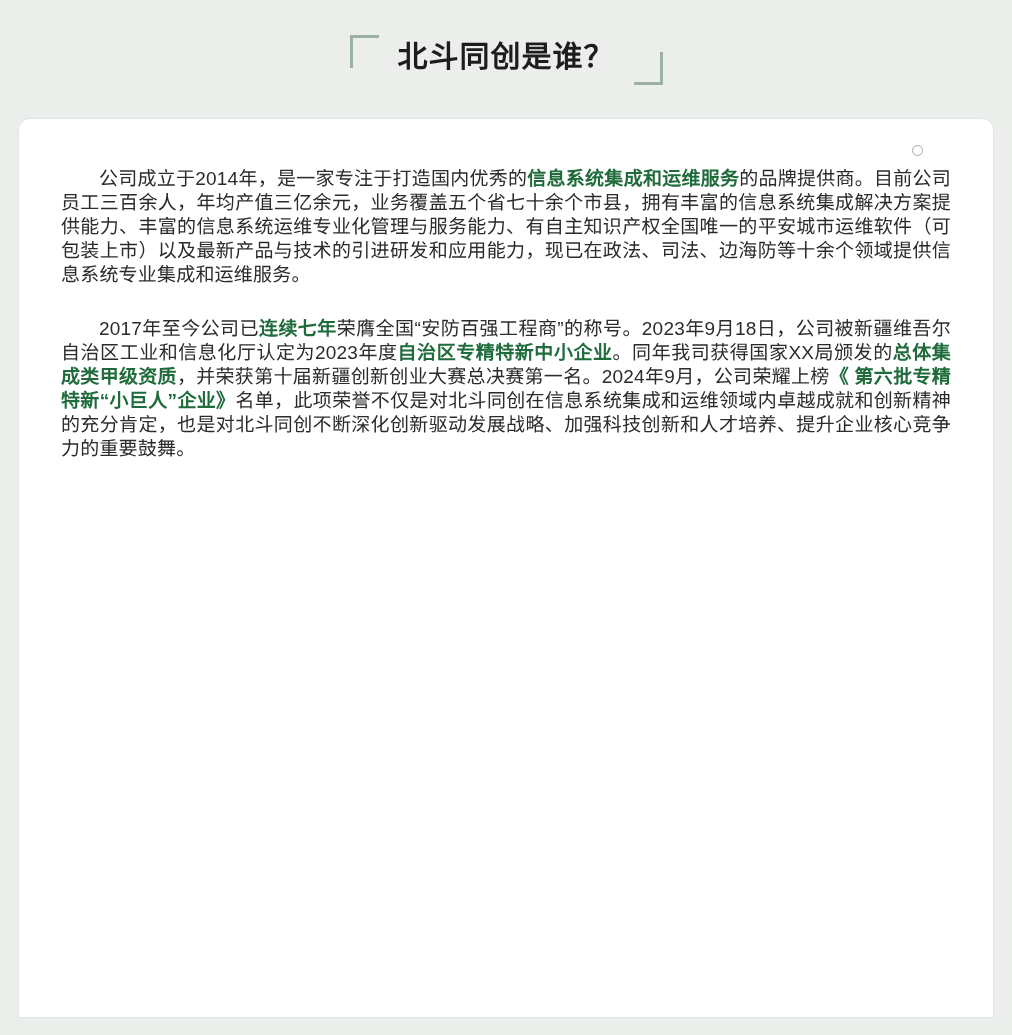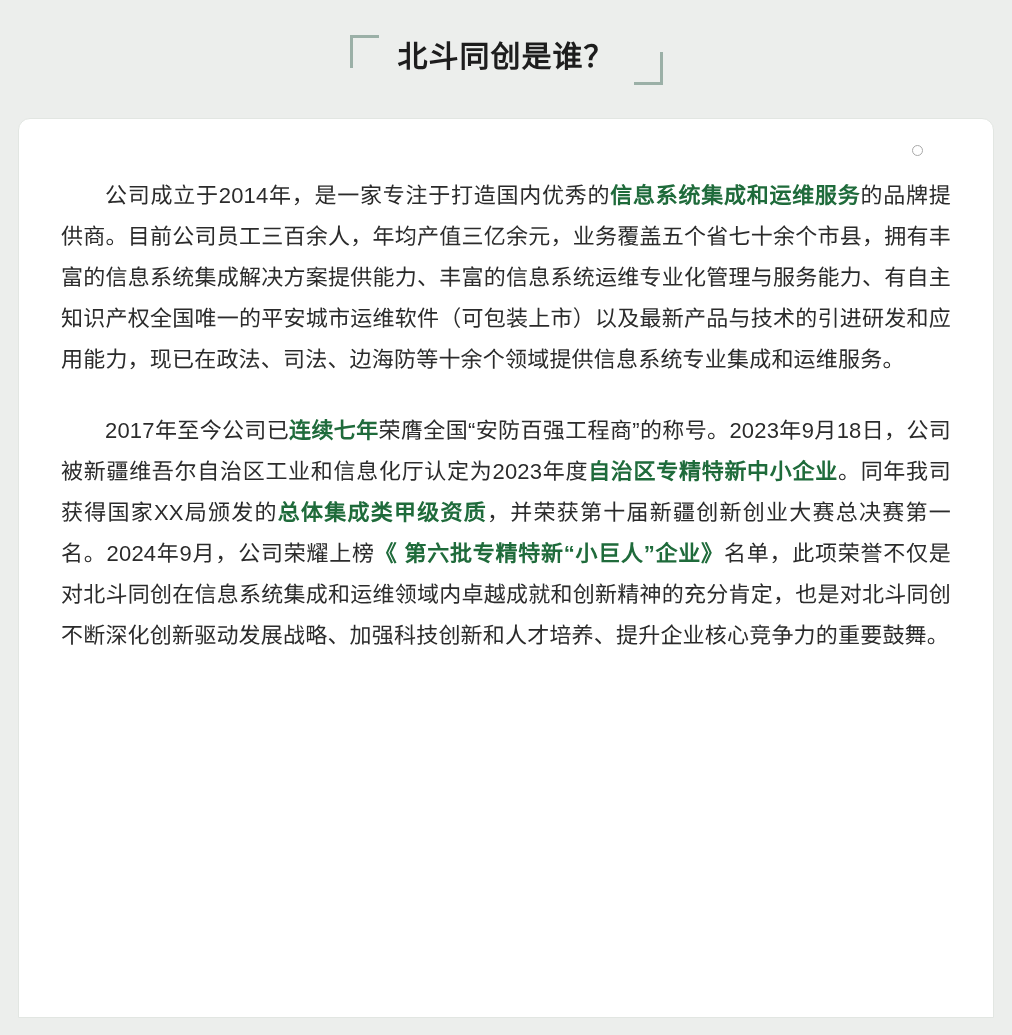--- a/index.html
+++ b/index.html
@@ -81,26 +81,26 @@
   }
   .circle-marker {
     width: 11px;
     height: 11px;
     border: 1.6px solid #a9a9a9;
     border-radius: 50%;
     box-sizing: border-box;
   }
 
   .para {
-    font-size: 22px;
-    line-height: 41px;
+    font-size: 19px;
+    line-height: 24px;
     color: #2b2b2b;
     text-align: justify;
     text-justify: inter-ideograph;
-    margin: 12px 0 30px 0;
+    margin: 4px 0 30px 0;
     text-indent: 2em;
     letter-spacing: 0.2px;
   }
   .para:last-child { margin-bottom: 0; }
   .hl {
     color: #1f6b3b;
     font-weight: bold;
   }
 </style>
 </head>

